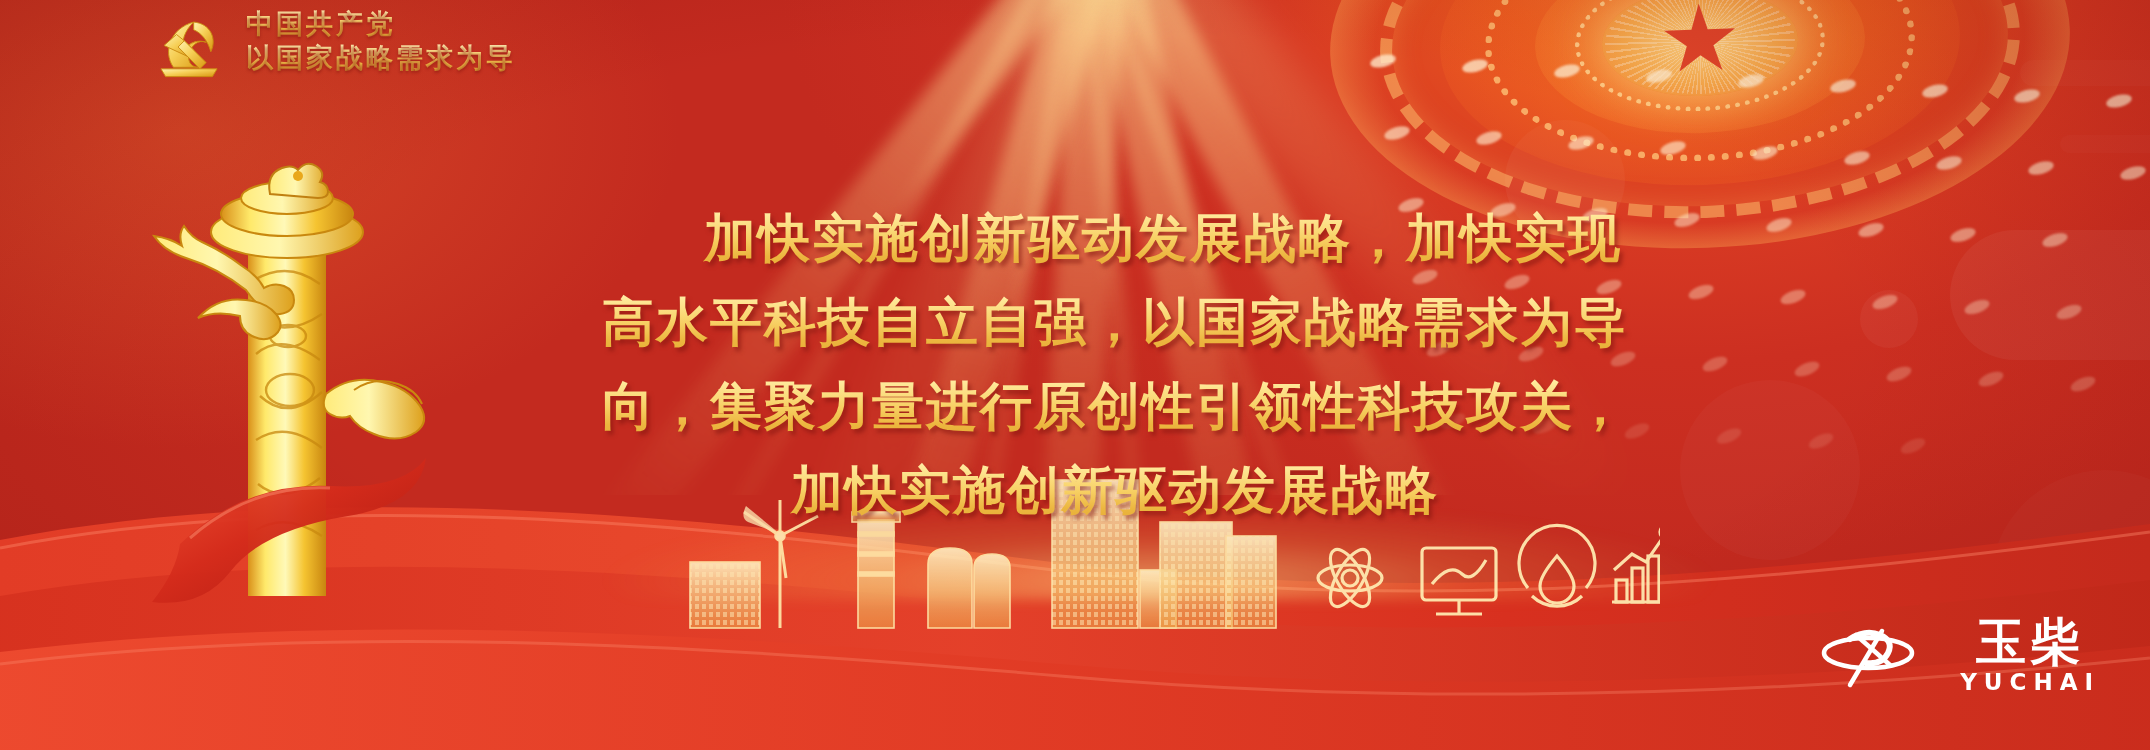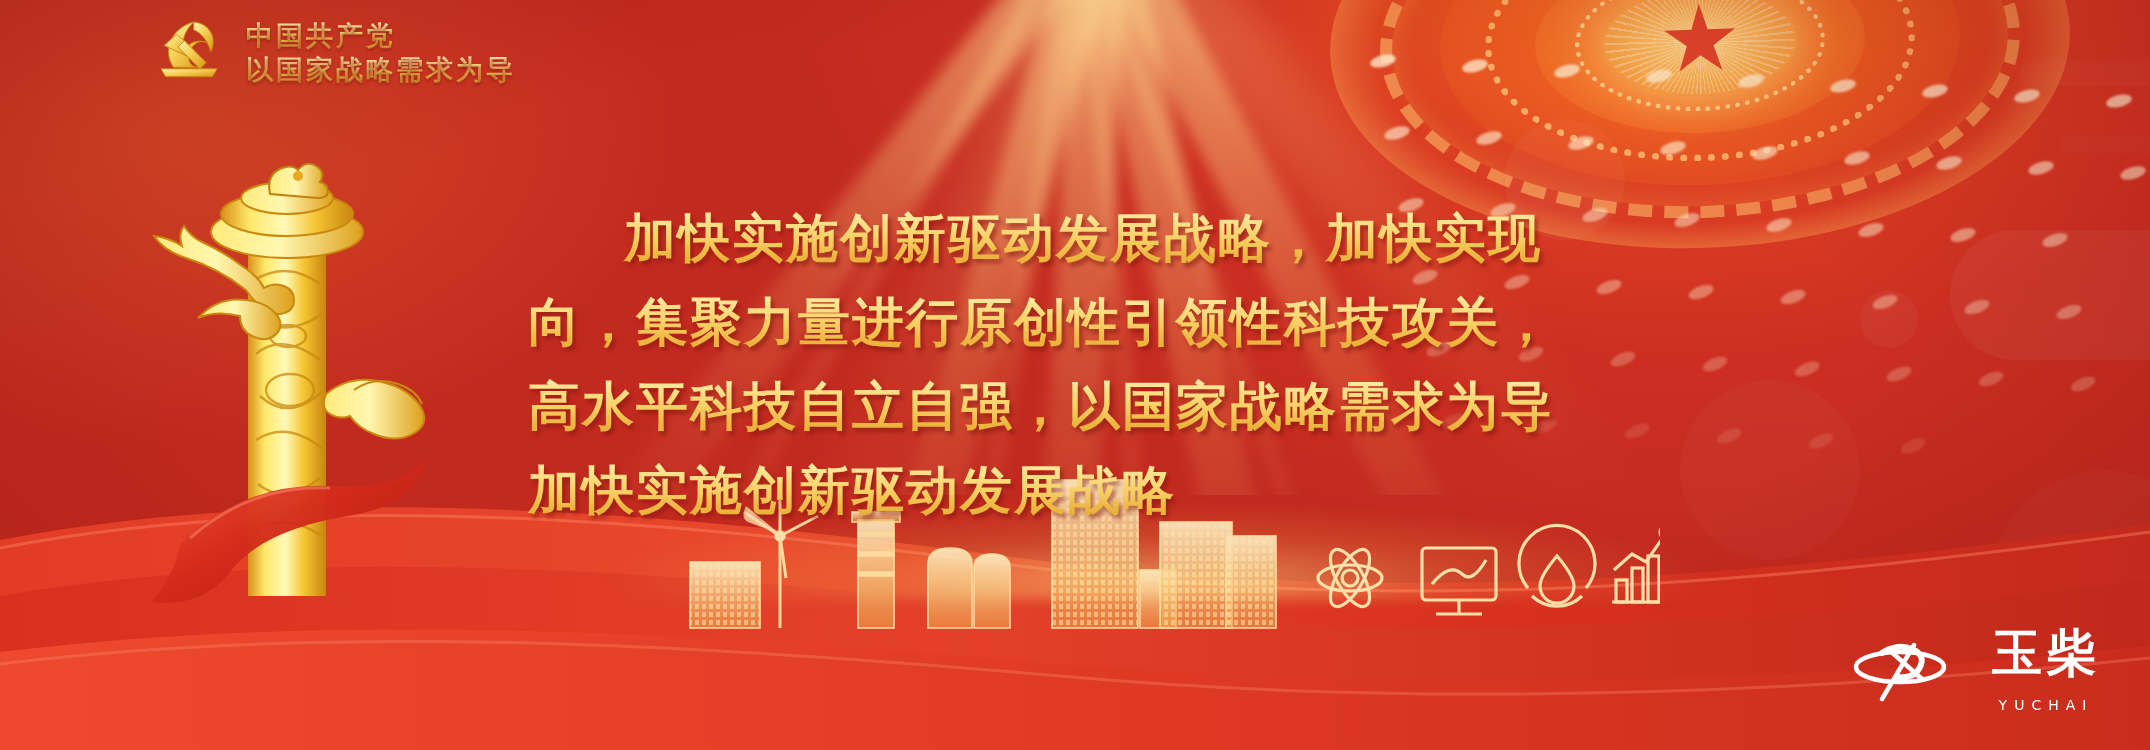--- a/index.html
+++ b/index.html
@@ -102,60 +102,60 @@
   .sparkle-band{
     position:absolute; left:600px; bottom:150px; width:1120px; height:130px;
     background:
       radial-gradient(ellipse 50% 60% at 50% 85%, rgba(255,214,130,.55) 0%, rgba(255,190,90,.18) 55%, rgba(255,180,80,0) 100%);
     filter:blur(6px);
   }
 
   
   .header-lockup{
     position:absolute; left:150px; top:8px;
-    display:flex; align-items:flex-end; gap:18px;
+    display:flex; align-items:flex-start; gap:18px;
   }
   .emblem{ width:78px; height:78px; flex:0 0 auto; }
   .header-text{ display:flex; flex-direction:column; gap:2px; }
   .header-text span{
     font-size:27px; font-weight:bold; letter-spacing:3px; line-height:1.18;
     background:linear-gradient(180deg,#fff0c0 0%,#ffe089 28%,#f3c04a 62%,#d99b2e 100%);
     -webkit-background-clip:text; background-clip:text; color:transparent;
     text-shadow:0 2px 3px rgba(120,15,10,.45);
   }
 
   
   .pillar{ position:absolute; left:120px; top:140px; width:330px; height:470px; }
 
   
   .slogan{
-    position:absolute; left:528px; top:196px; width:1230px;
+    position:absolute; left:500px; top:196px; width:1230px;text-align:center;
   }
   .slogan-line{
     font-size:52px; font-weight:bold; letter-spacing:2px;
     line-height:84px; white-space:nowrap;
     background:linear-gradient(180deg,#fff8d8 0%,#ffe99b 22%,#f7cf62 52%,#ecb63f 72%,#e2a62f 100%);
     -webkit-background-clip:text; background-clip:text; color:transparent;
     filter:drop-shadow(3px 4px 2px rgba(125,18,12,.55));
   }
   .slogan-line.indent{ padding-left:96px; }
 
   
   .yuchai{
-    position:absolute; right:50px; bottom:38px;
+    position:absolute; right:50px; bottom:56px;
     display:flex; align-items:center; gap:32px;
   }
   .yc-mark{ width:108px; height:70px; }
   .yc-word{ display:flex; flex-direction:column; align-items:center; }
   .yc-cn{
     font-size:50px; font-weight:bold; color:#fff; letter-spacing:4px; line-height:1;
   }
   .yc-en{
-    font-size:14px; font-weight:normal; color:#fff; letter-spacing:7px;
-    margin-top:20px; line-height:1;
+    font-size:23px; font-weight:bold; color:#fff; letter-spacing:7px;
+    margin-top:4px; line-height:1;
   }
 </style>
 </head>
 <body>
 
 <div id="banner">
 
   <div class="bg-base"></div>
   <div class="bg-left-glow"></div>
 
@@ -427,22 +427,22 @@
       </svg>
     </div>
     <div class="header-text">
       <span>中国共产党</span>
       <span>以国家战略需求为导</span>
     </div>
   </div>
 
   <div class="slogan">
     <div class="slogan-line indent">加快实施创新驱动发展战略，加快实现</div>
+    <div class="slogan-line">高水平科技自立自强，以国家战略需求为导</div>
     <div class="slogan-line">向，集聚力量进行原创性引领性科技攻关，</div>
-    <div class="slogan-line">高水平科技自立自强，以国家战略需求为导</div>
     <div class="slogan-line">加快实施创新驱动发展战略</div>
   </div>
 
   <div class="yuchai">
     <div class="yc-mark">
       <svg viewBox="0 0 108 70">
         <ellipse cx="48" cy="32" rx="44" ry="15" fill="none" stroke="#fff" stroke-width="4.5"></ellipse>
         <path d="M30 18 q16 -10 30 -4 q14 6 8 18 q-6 12 -22 10" fill="none" stroke="#fff" stroke-width="6" stroke-linecap="round"></path>
         <line x1="62" y1="10" x2="30" y2="64" stroke="#fff" stroke-width="4.5" stroke-linecap="round"></line>
         <line x1="36" y1="14" x2="70" y2="44" stroke="#fff" stroke-width="4.5" stroke-linecap="round"></line>

